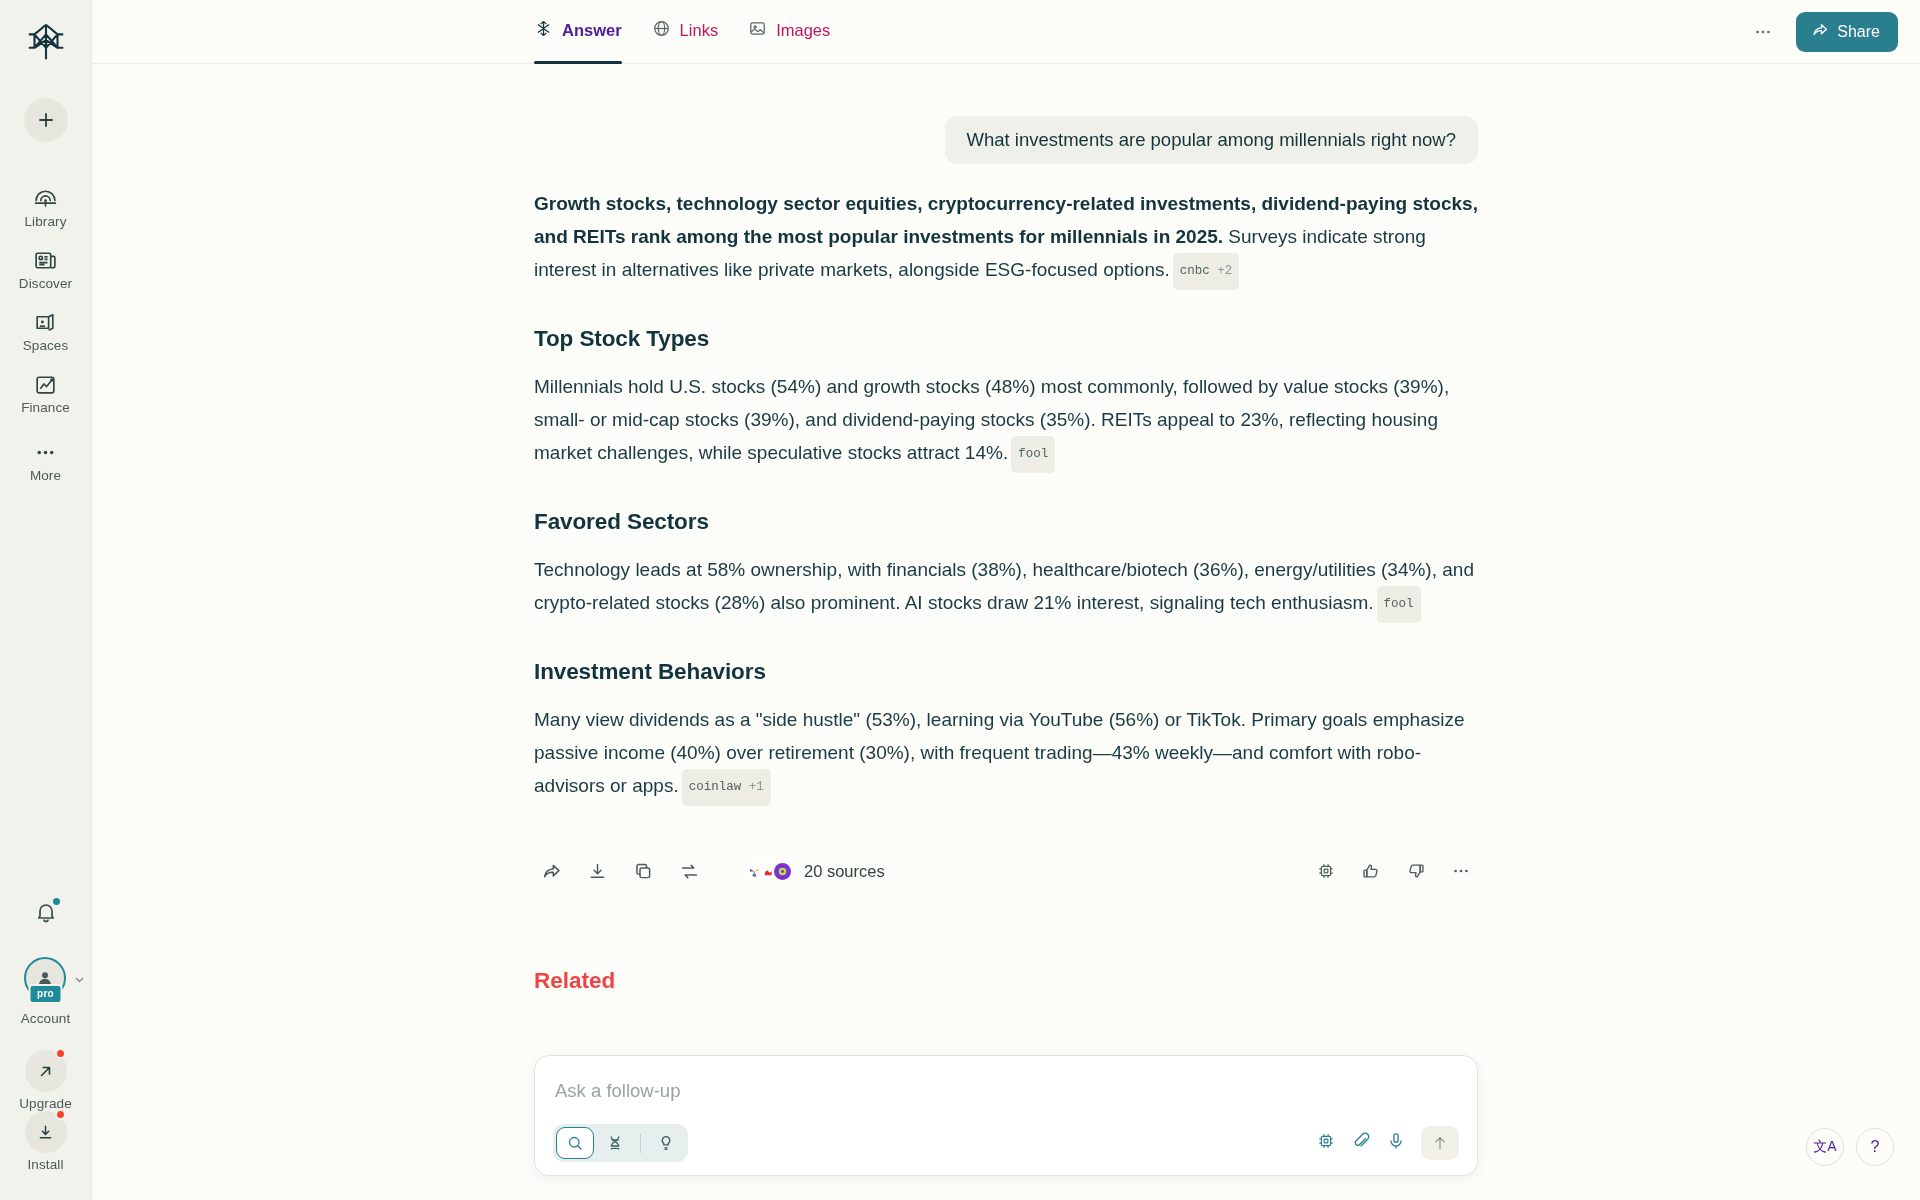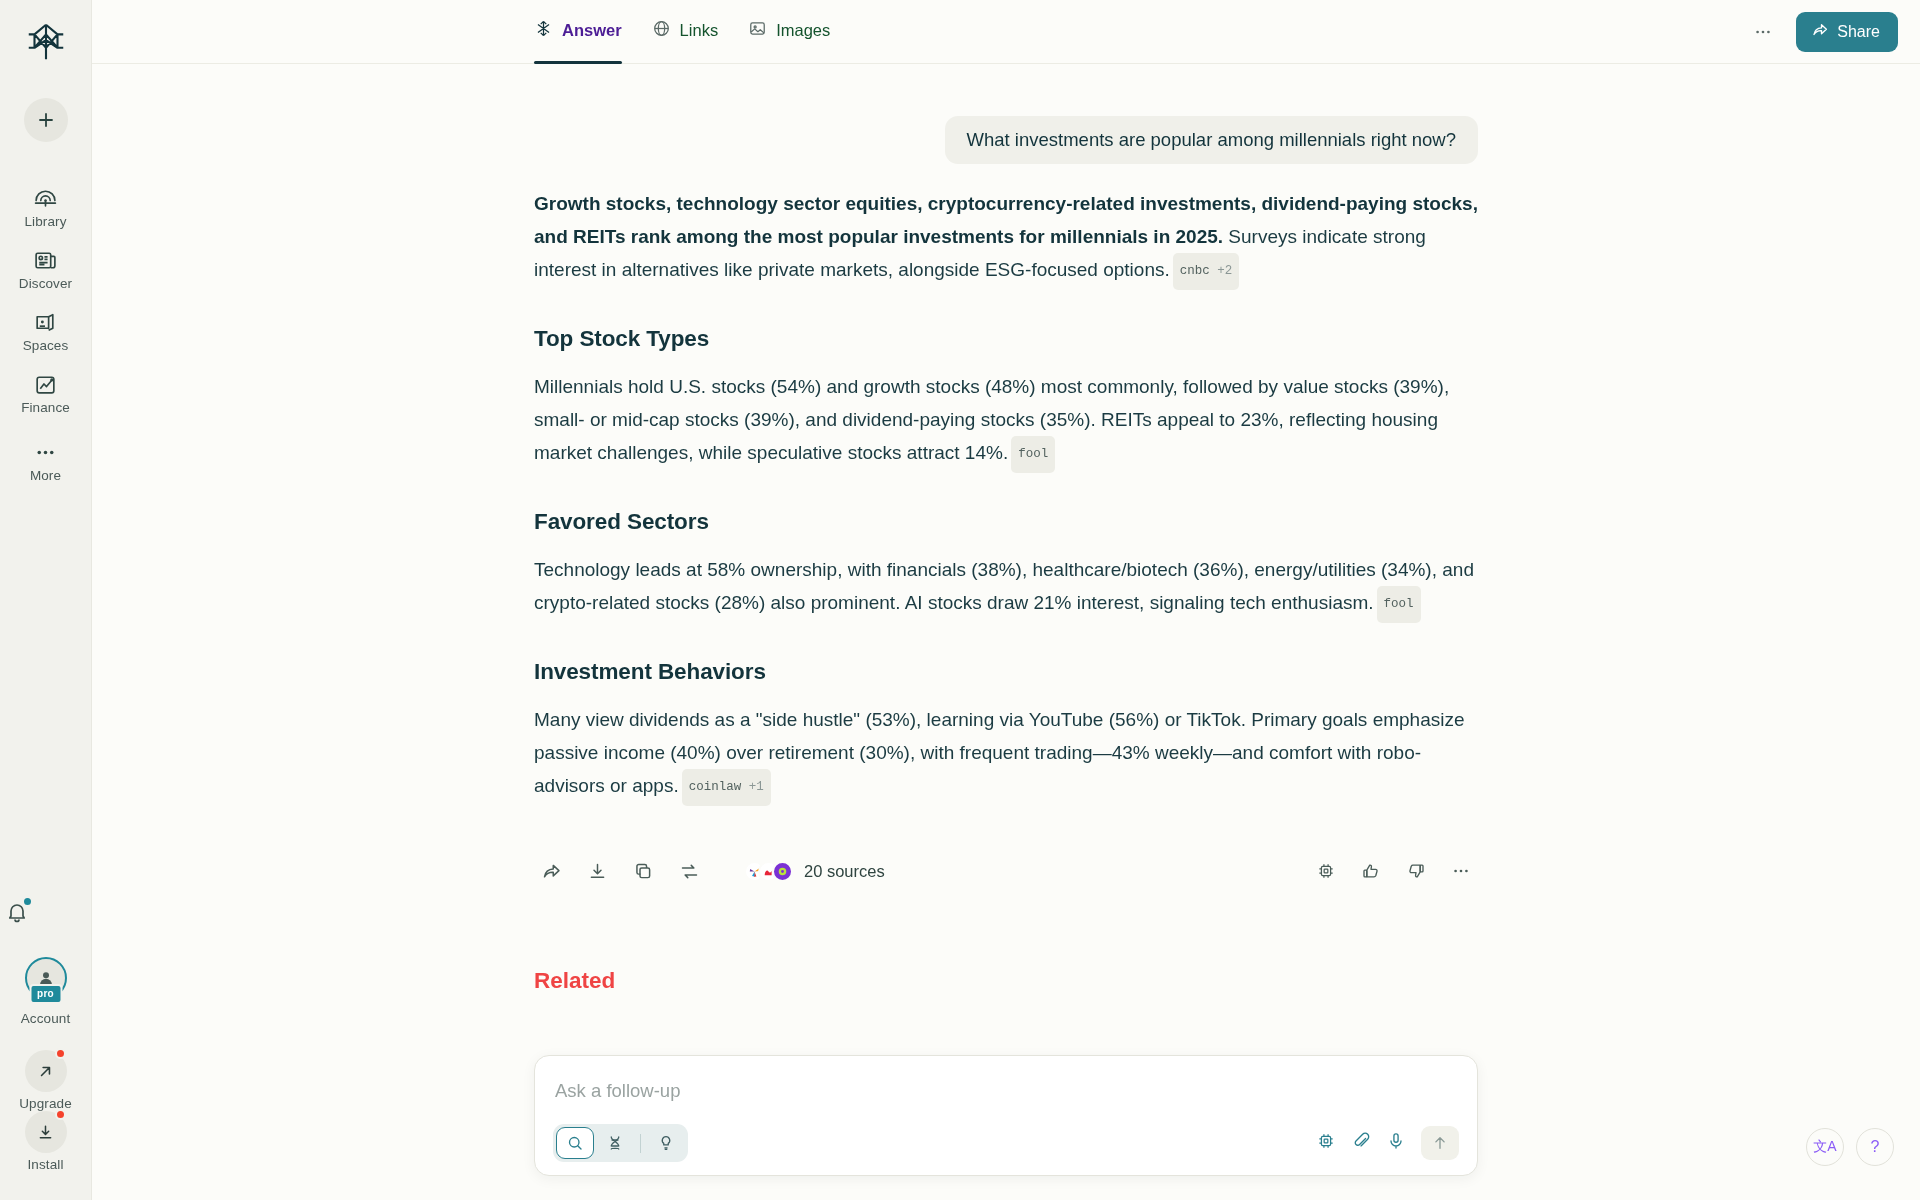--- a/index.html
+++ b/index.html
@@ -29,21 +29,21 @@
   }
   .nav { margin-top: 34px; width: 100%; display: flex; flex-direction: column; align-items: center; }
   .nav-item {
     width: 100%; display: flex; flex-direction: column; align-items: center;
     padding: 9px 0 9px; cursor: pointer; gap: 3px;
   }
   .nav-icon { width: 26px; height: 26px; display: flex; align-items: center; justify-content: center; }
   .nav-label { font-size: 13.5px; color: #4b5a58; letter-spacing: .1px; }
   .spacer { flex: 1 1 auto; }
 
-  .bottom { width: 100%; display: flex; flex-direction: column; padding-bottom: 28px; }
+  .bottom { width: 100%; display: flex; flex-direction: column; align-items: center; padding-bottom: 28px; }
   .bell-wrap { position: relative; width: 34px; height: 34px; display: flex; align-items: center; justify-content: center;
                margin-bottom: 28px; cursor: pointer; }
   .dot-teal { position: absolute; top: 1px; right: 1px; width: 11px; height: 11px; border-radius: 50%;
               background: #1f8a9b; border: 2px solid #f2f2ed; }
   .dot-red { position: absolute; top: -2px; right: 1px; width: 11px; height: 11px; border-radius: 50%;
              background: #f5422c; border: 2px solid #f2f2ed; }
 
   .acct-wrap { position: relative; display: flex; flex-direction: column; align-items: center; margin-bottom: 24px; cursor: pointer; }
   .acct-ring { width: 42px; height: 42px; border-radius: 50%; border: 2px solid #1f8a9b;
                background: #e6e6df; display: flex; align-items: center; justify-content: center; position: relative; }
@@ -58,21 +58,21 @@
           display: flex; align-items: center; justify-content: center; position: relative; }
 
   
   .main { flex: 1 1 auto; height: 1200px; position: relative; background: #fcfcf9; display: flex; flex-direction: column; }
   .topbar {
     height: 64px; flex: 0 0 64px; display: flex; align-items: center;
     border-bottom: 1px solid #ecece4; padding-left: 442px; padding-right: 22px;
   }
   .tabs { display: flex; align-items: flex-end; gap: 30px; height: 64px; }
   .tab { display: flex; align-items: center; gap: 9px; height: 64px; cursor: pointer;
-         font-size: 16.5px; color: #14532d; position: relative; padding-bottom: 2px; }
+         font-size: 16.5px; color: #be185d; position: relative; padding-bottom: 2px; }
   .tab.active { color: #4c1d95; font-weight: bold; }
   .tab.active::after { content: ""; position: absolute; left: 0; right: 0; bottom: 0;
                        height: 2.5px; background: #13343d; border-radius: 2px; }
   .topbar-right { margin-left: auto; display: flex; align-items: center; gap: 18px; }
   .dots-btn { width: 30px; height: 30px; display: flex; align-items: center; justify-content: center;
               cursor: pointer; color: #5b6a67; letter-spacing: 1.5px; font-size: 17px; }
   .share-btn { background: #2a7f8e; color: #fff; border-radius: 9px; height: 40px;
                display: flex; align-items: center; gap: 8px; padding: 0 18px 0 15px;
                font-size: 16px; cursor: pointer; }
 
@@ -121,21 +121,21 @@
               border-radius: 9px; cursor: pointer; }
   .mode-btn.active { background: #fff; border: 1.5px solid #2a7f8e; }
   .mode-div { width: 1px; height: 19px; background: #c2d2d2; margin: 0 4px; }
   .composer-right { margin-left: auto; display: flex; align-items: center; gap: 15px; }
   .send-btn { width: 38px; height: 34px; border-radius: 9px; background: #f1f1ea;
               display: flex; align-items: center; justify-content: center; cursor: pointer; }
 
   .fabs { position: absolute; right: 26px; bottom: 34px; display: flex; gap: 12px; }
   .fab { width: 38px; height: 38px; border-radius: 50%; border: 1px solid #e2e2da; background: #fcfcf9;
          display: flex; align-items: center; justify-content: center; cursor: pointer;
-         font-size: 16px; color: #8b5cf6; }
+         font-size: 16px; color: #4c1d95; }
 </style>
 </head>
 <body>
 
 <div class="app">
 
   <aside class="sidebar">
 
     <div class="brand">
       <svg width="46" height="46" viewBox="0 0 48 48" fill="none" stroke="#13343c" stroke-width="2.2">

